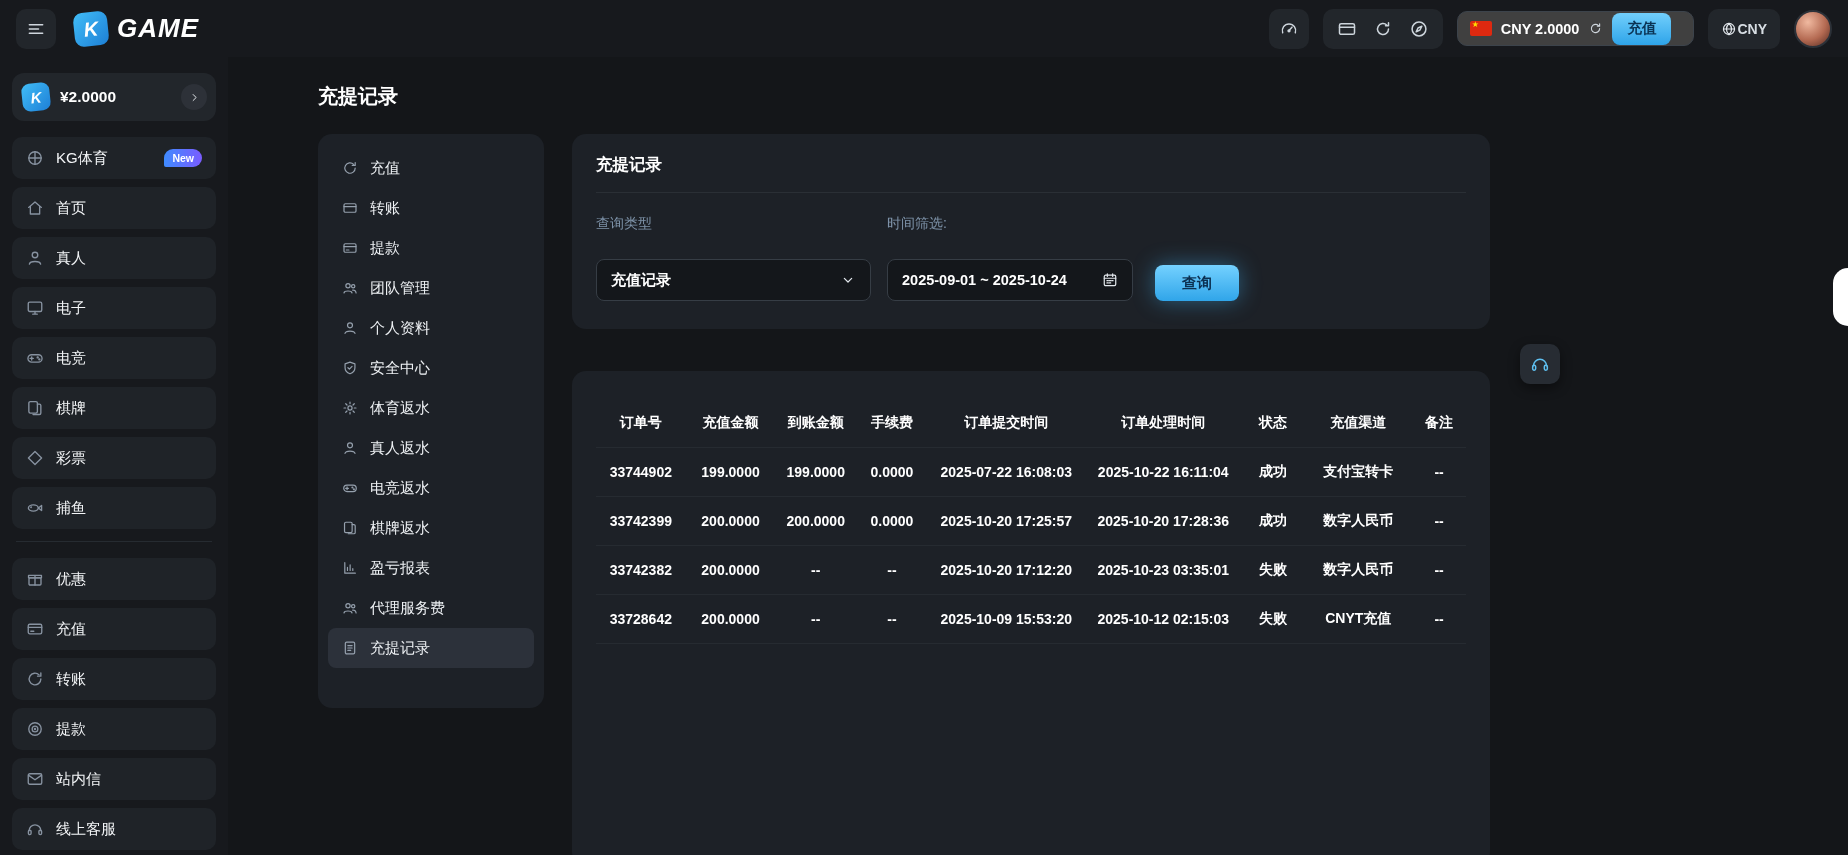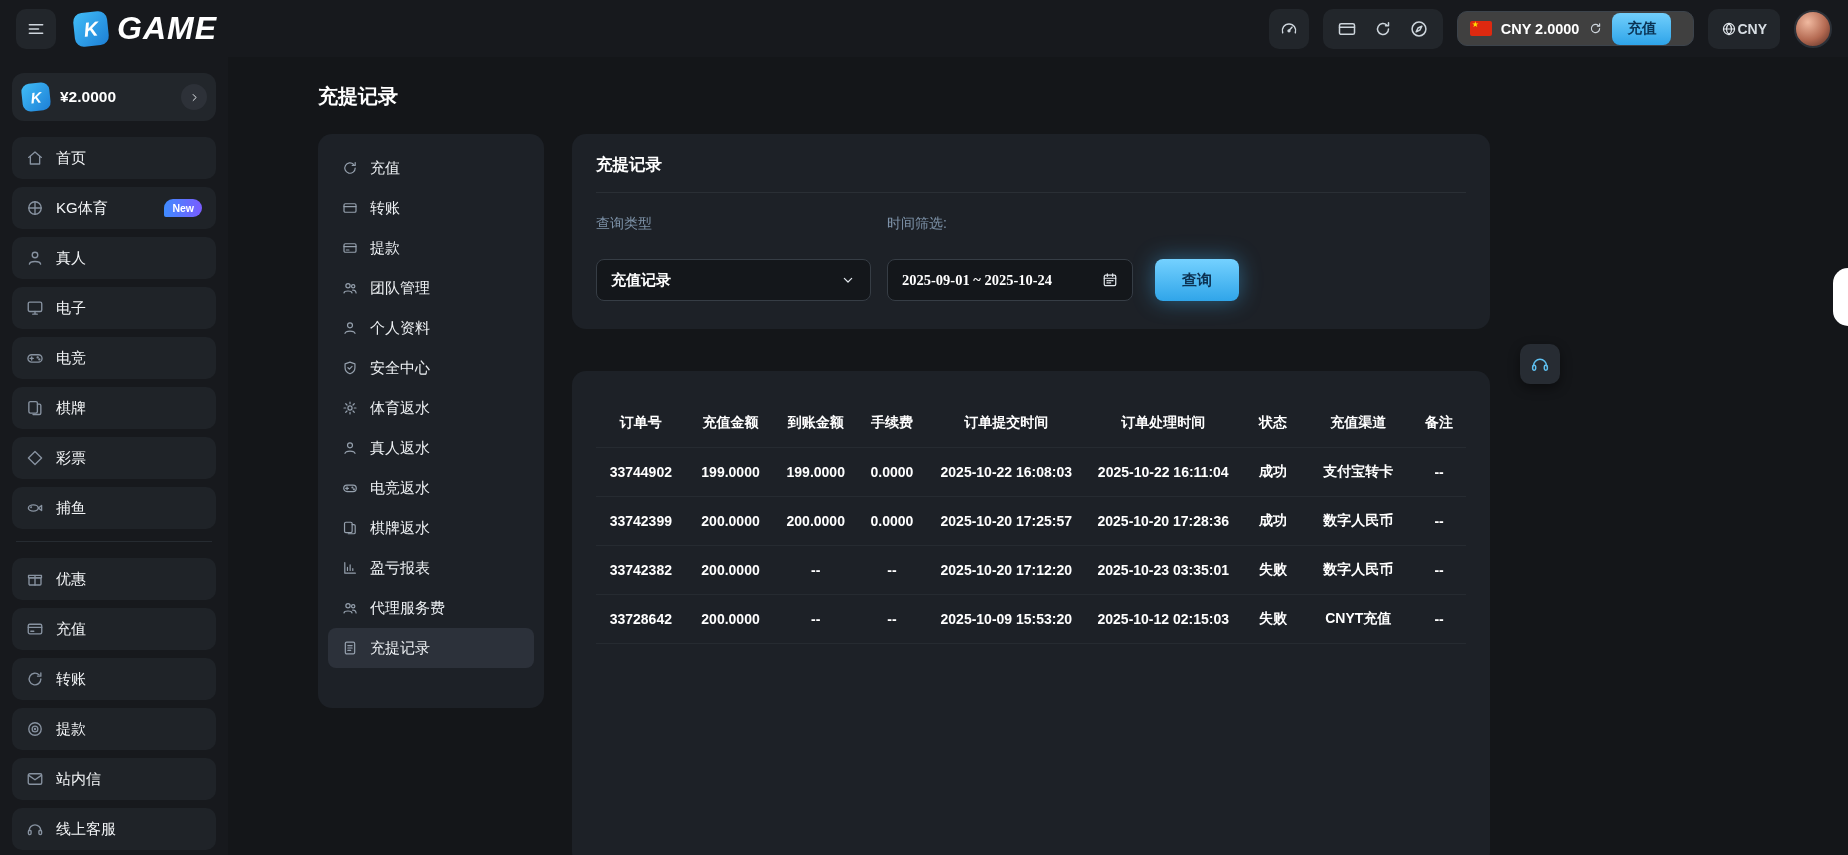--- a/index.html
+++ b/index.html
@@ -20,21 +20,21 @@
     width:40px; height:40px; border-radius:10px; background:#22262b; border:none;
     color:#cfd6dd; display:flex; align-items:center; justify-content:center; cursor:pointer;
   }
   .logo { display:flex; align-items:center; gap:9px; margin-left:18px; cursor:pointer; }
   .logo-mark {
     width:34px; height:34px; border-radius:9px;
     background:linear-gradient(135deg,#41bdf7,#1d7fd6);
     display:flex; align-items:center; justify-content:center;
     font-weight:bold; font-style:italic; font-size:20px; transform:rotate(-6deg);
   }
-  .logo-text { font-size:32px; font-weight:800; font-style:italic; letter-spacing:1px; }
+  .logo-text { font-size:26px; font-weight:800; font-style:italic; letter-spacing:1px; }
   .hright { margin-left:auto; display:flex; align-items:center; gap:14px; }
   .icon-group {
     display:flex; align-items:center; gap:16px; height:40px; padding:0 14px;
     background:#22262b; border-radius:10px;
   }
   .group-icon { background:none; border:none; padding:0; color:#cdd5dc; cursor:pointer; display:flex; }
   .currency-pill {
     display:flex; align-items:center; gap:9px; height:35px;
     border:1px solid #3c434b; border-radius:10px; background:#404040; padding:0 22px 0 12px;
   }
@@ -109,29 +109,29 @@
   .right-col { flex:1; display:flex; flex-direction:column; gap:18px; }
   .card { background:#1d2127; border-radius:14px; }
   .filter-card { padding:20px 24px 28px; }
   .card-title { font-size:16.5px; font-weight:bold; margin:0; }
   .card-divider { height:1px; background:#2a2f35; margin-top:16px; }
   .form-row { display:flex; align-items:flex-end; margin-top:22px; }
   .fgroup label { display:block; font-size:14px; color:#7e93a9; margin-bottom:26px; }
   .select-box, .date-box {
     height:42px; background:#14171b; border:1px solid #363d45; border-radius:8px;
     display:flex; align-items:center; justify-content:space-between; gap:10px;
-    padding:0 14px; font-weight:bold; font-size:15px; cursor:pointer;font-family:Liberation Serif, serif;
+    padding:0 14px; font-weight:bold; font-size:15px; cursor:pointer;
   }
   .select-box { width:275px; }
   .date-box { width:246px; font-size:14.5px; }
   .ctl-ic { color:#e3e8ed; display:flex; }
   .ctl-ic svg { width:16px; height:16px; }
   .g2 { margin-left:16px; }
   .search-btn {
-    margin-left:22px; height:42px; width:84px; border:none; border-radius:8px; cursor:pointer;
+    margin-left:22px; height:36px; width:84px; border:none; border-radius:8px; cursor:pointer;
     background:linear-gradient(180deg,#74d1ff,#30a5e9); color:#0c3152;
     font-weight:bold; font-size:15px;
     box-shadow:0 0 22px rgba(64,176,240,.45);
   }
   .table-card { padding:28px 24px 34px; min-height:495px;margin-top:24px; }
   table.records { width:100%; border-collapse:collapse; font-size:14px; }
   .records th, .records td {
     padding:15px 6px; text-align:center; font-weight:bold;
     border-bottom:1px solid #262b31; white-space:nowrap;
   }
@@ -238,35 +238,35 @@
           <svg class="ic" viewBox="0 0 24 24" fill="none" stroke="currentColor" stroke-width="1.8" stroke-linecap="round" stroke-linejoin="round">
             <path d="M9.5 6.5 15 12l-5.5 5.5"></path>
           </svg>
         </span>
     </button>
   </div>
   <nav id="side-main">
       <div class="side-item">
         <span class="icw">
           <svg class="ic" viewBox="0 0 24 24" fill="none" stroke="currentColor" stroke-width="1.8" stroke-linecap="round" stroke-linejoin="round">
+            <circle cx="12" cy="12" r="8.3"></circle>
+            <path d="M12 3.7v16.6M3.7 12h16.6"></path>
+          </svg>
+        </span>
+        <span>KG体育</span>
+        <span class="badge">New</span>
+      </div>
+      <div class="side-item">
+        <span class="icw">
+          <svg class="ic" viewBox="0 0 24 24" fill="none" stroke="currentColor" stroke-width="1.8" stroke-linecap="round" stroke-linejoin="round">
             <path d="M3.5 11.2 12 4l8.5 7.2"></path>
             <path d="M5.8 9.8V20h12.4V9.8"></path>
           </svg>
         </span>
         <span>首页</span>
-      </div>
-      <div class="side-item">
-        <span class="icw">
-          <svg class="ic" viewBox="0 0 24 24" fill="none" stroke="currentColor" stroke-width="1.8" stroke-linecap="round" stroke-linejoin="round">
-            <circle cx="12" cy="12" r="8.3"></circle>
-            <path d="M12 3.7v16.6M3.7 12h16.6"></path>
-          </svg>
-        </span>
-        <span>KG体育</span>
-        <span class="badge">New</span>
       </div>
       <div class="side-item">
         <span class="icw">
           <svg class="ic" viewBox="0 0 24 24" fill="none" stroke="currentColor" stroke-width="1.8" stroke-linecap="round" stroke-linejoin="round">
             <circle cx="12" cy="8" r="3.7"></circle>
             <path d="M4.5 20.2c.9-4.8 14.1-4.8 15 0"></path>
           </svg>
         </span>
         <span>真人</span>
       </div>
@@ -555,21 +555,21 @@
                 <th>充值渠道</th>
                 <th>备注</th>
               </tr>
             </thead>
           <tbody id="table-body">
               <tr>
                 <td>33744902</td>
                 <td>199.0000</td>
                 <td>199.0000</td>
                 <td>0.0000</td>
-                <td>2025-10-22 16:08:03</td>
+                <td>2025-07-22 16:08:03</td>
                 <td>2025-10-22 16:11:04</td>
                 <td>成功</td>
                 <td>支付宝转卡</td>
                 <td>--</td>
               </tr>
               <tr>
                 <td>33742399</td>
                 <td>200.0000</td>
                 <td>200.0000</td>
                 <td>0.0000</td>

